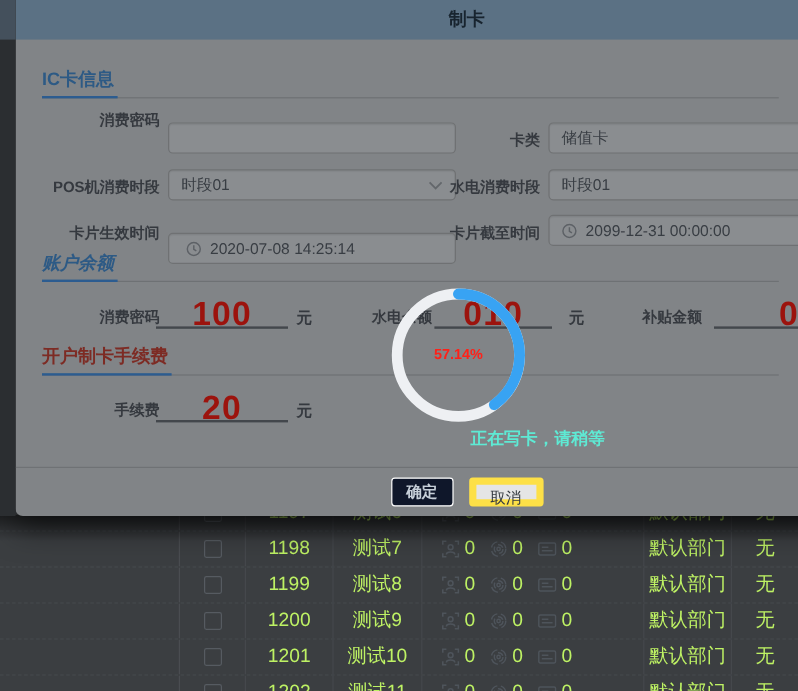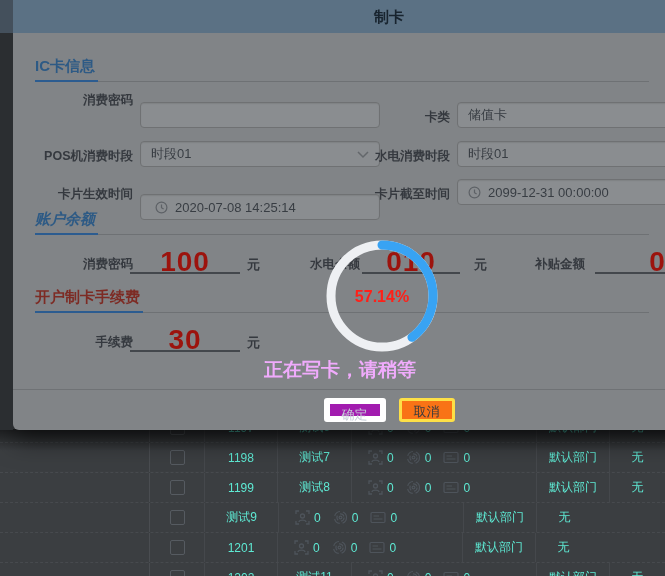--- a/index.html
+++ b/index.html
@@ -1,20 +1,20 @@
 <!DOCTYPE html>
 <html><head>
 <meta charset="utf-8">
 <style>
   html,body{margin:0;padding:0;background:#26282b;font-family:"Liberation Sans","DejaVu Sans",sans-serif;}
   .screen{position:relative;width:665px;height:576px;overflow:hidden;background:#3b3e41;}
 
   
   .bg-table{position:absolute;left:0;top:413px;right:0;bottom:0;z-index:1;}
-  .trow{display:flex;height:30px;box-sizing:border-box;border-bottom:1px dashed #474a4e;color:#5eead4;font-size:12px;align-items:flex-start;}
+  .trow{display:flex;height:30px;box-sizing:border-box;border-bottom:1px dashed #474a4e;color:#bef264;font-size:16px;align-items:flex-start;}
   .tc{height:100%;box-sizing:border-box;display:flex;align-items:center;justify-content:center;border-right:1px solid #45484c;}
   .c-pad{width:150px;border-right:1px solid #4a4d51;}
   .c-check{width:55px;}
   .c-id{width:73px;}
   .c-name{width:74px;}
   .c-cred{width:185px;justify-content:flex-start;padding-left:14px;gap:4px;}
   .c-dept{width:73px;}
   .c-extra{width:55px;border-right:none;}
   .cbx{width:13px;height:13px;border:1px solid #565b61;border-radius:2px;background:transparent;display:inline-block;}
   .cred-ico{flex:none;margin-left:2px;}
@@ -37,28 +37,28 @@
   .ipt .chev{position:absolute;right:10px;top:9px;}
   .ipt .clk{margin-right:7px;flex:none;}
   input.ipt{outline:none;width:240px;}
 
   .uline{position:absolute;height:20px;border-bottom:2px solid #43474c;text-align:center;}
   .bigval{position:absolute;text-align:center;font-size:28px;font-weight:bold;color:#9c130d;letter-spacing:1px;}
   .unit{position:absolute;font-size:13px;font-weight:bold;color:#35393f;}
 
   .modal-footer{position:absolute;left:0;right:0;top:389px;height:41px;border-top:1px solid #6f7275;display:flex;justify-content:center;gap:13px;padding-top:8px;box-sizing:border-box;}
   .btn{height:24px;min-width:50px;box-sizing:border-box;border-radius:3px;font-size:13px;line-height:22px;text-align:center;padding:0 12px;cursor:pointer;}
-  .btn-confirm{background:#a21caf;border:6px solid #ffffff;color:#c6cfd8;}
-  .btn-cancel{background:#f97316;border:3px solid #fde047;color:#353a40;}
+  .btn-confirm{background:#0f172a;border:1px solid #ffffff;color:#c6cfd8;font-weight:bold;}
+  .btn-cancel{background:#e5e5e5;border:6px solid #fde047;color:#353a40;}
 
   
   .loading{position:absolute;left:0;top:0;width:100%;height:100%;z-index:6;pointer-events:none;}
   .spin-svg{position:absolute;left:322px;top:236px;}
-  .pct{position:absolute;left:322px;top:288px;width:120px;text-align:center;font-size:16px;font-weight:bold;color:#ff2018;}
-  .loading-text{position:absolute;left:264px;top:357px;width:240px;text-align:left;font-size:19px;font-weight:bold;color:#f0abfc;}
+  .pct{position:absolute;left:322px;top:288px;width:120px;text-align:center;font-size:12px;font-weight:bold;color:#ff2018;}
+  .loading-text{position:absolute;left:264px;top:357px;width:240px;text-align:right;font-size:14px;font-weight:bold;color:#5eead4;}
 </style>
 </head>
 <body>
 
 <div class="screen">
 
   <div class="bg-table">
 
     <div class="trow">
       <div class="tc c-pad"></div>
@@ -148,20 +148,21 @@
       </div>
       <div class="tc c-dept">默认部门</div>
       <div class="tc c-extra">无</div>
     </div>
 
     <div class="trow">
       <div class="tc c-pad"></div>
       <div class="tc c-check">
           <span class="cbx"></span>
         </div>
+      <div class="tc c-id">1200</div>
       <div class="tc c-name">测试9</div>
       <div class="tc c-cred">
         <svg class="cred-ico" width="15" height="15" viewBox="0 0 15 15" fill="none" stroke="#4e545b" stroke-width="1.3">
             <path d="M1,4 V1 H4 M11,1 H14 V4 M14,11 V14 H11 M4,14 H1 V11"></path>
             <circle cx="7.5" cy="6" r="2"></circle>
             <path d="M4,12 c0,-2.6 7,-2.6 7,0"></path>
           </svg>
           <span class="cred-n">0</span>
         <svg class="cred-ico" width="15" height="15" viewBox="0 0 15 15" fill="none" stroke="#4e545b" stroke-width="1.2">
             <circle cx="7.5" cy="7.5" r="6" stroke-dasharray="7 3"></circle>
@@ -178,20 +179,21 @@
       <div class="tc c-dept">默认部门</div>
       <div class="tc c-extra">无</div>
     </div>
 
     <div class="trow">
       <div class="tc c-pad"></div>
       <div class="tc c-check">
           <span class="cbx"></span>
         </div>
       <div class="tc c-id">1201</div>
+      <div class="tc c-name">测试10</div>
       <div class="tc c-cred">
         <svg class="cred-ico" width="15" height="15" viewBox="0 0 15 15" fill="none" stroke="#4e545b" stroke-width="1.3">
             <path d="M1,4 V1 H4 M11,1 H14 V4 M14,11 V14 H11 M4,14 H1 V11"></path>
             <circle cx="7.5" cy="6" r="2"></circle>
             <path d="M4,12 c0,-2.6 7,-2.6 7,0"></path>
           </svg>
           <span class="cred-n">0</span>
         <svg class="cred-ico" width="15" height="15" viewBox="0 0 15 15" fill="none" stroke="#4e545b" stroke-width="1.2">
             <circle cx="7.5" cy="7.5" r="6" stroke-dasharray="7 3"></circle>
             <circle cx="7.5" cy="7.5" r="3.6" stroke-dasharray="5 3"></circle>
@@ -299,21 +301,21 @@
 
     <div class="lbl" style="left:462px;top:256px;">补贴金额</div>
     <div class="bigval" style="left:582px;top:246px;width:125px;">0</div>
     <div class="uline" style="left:582px;top:252px;width:125px;"></div>
 
     <div class="sec sec-red" style="top:288px;">
       <span class="sec-title">开户制卡手续费</span>
     </div>
 
     <div class="lbl" style="left:10px;top:334px;">手续费</div>
-    <div class="bigval" style="left:117px;top:324px;width:110px;">30</div>
+    <div class="bigval" style="left:117px;top:324px;width:110px;">20</div>
     <div class="uline" style="left:117px;top:330px;width:110px;"></div>
     <div class="unit" style="left:234px;top:334px;">元</div>
 
     <div class="modal-footer">
       <div class="btn btn-confirm">确定</div>
       <div class="btn btn-cancel">取消</div>
     </div>
   </div>
 
   <div class="backdrop-left"></div>

